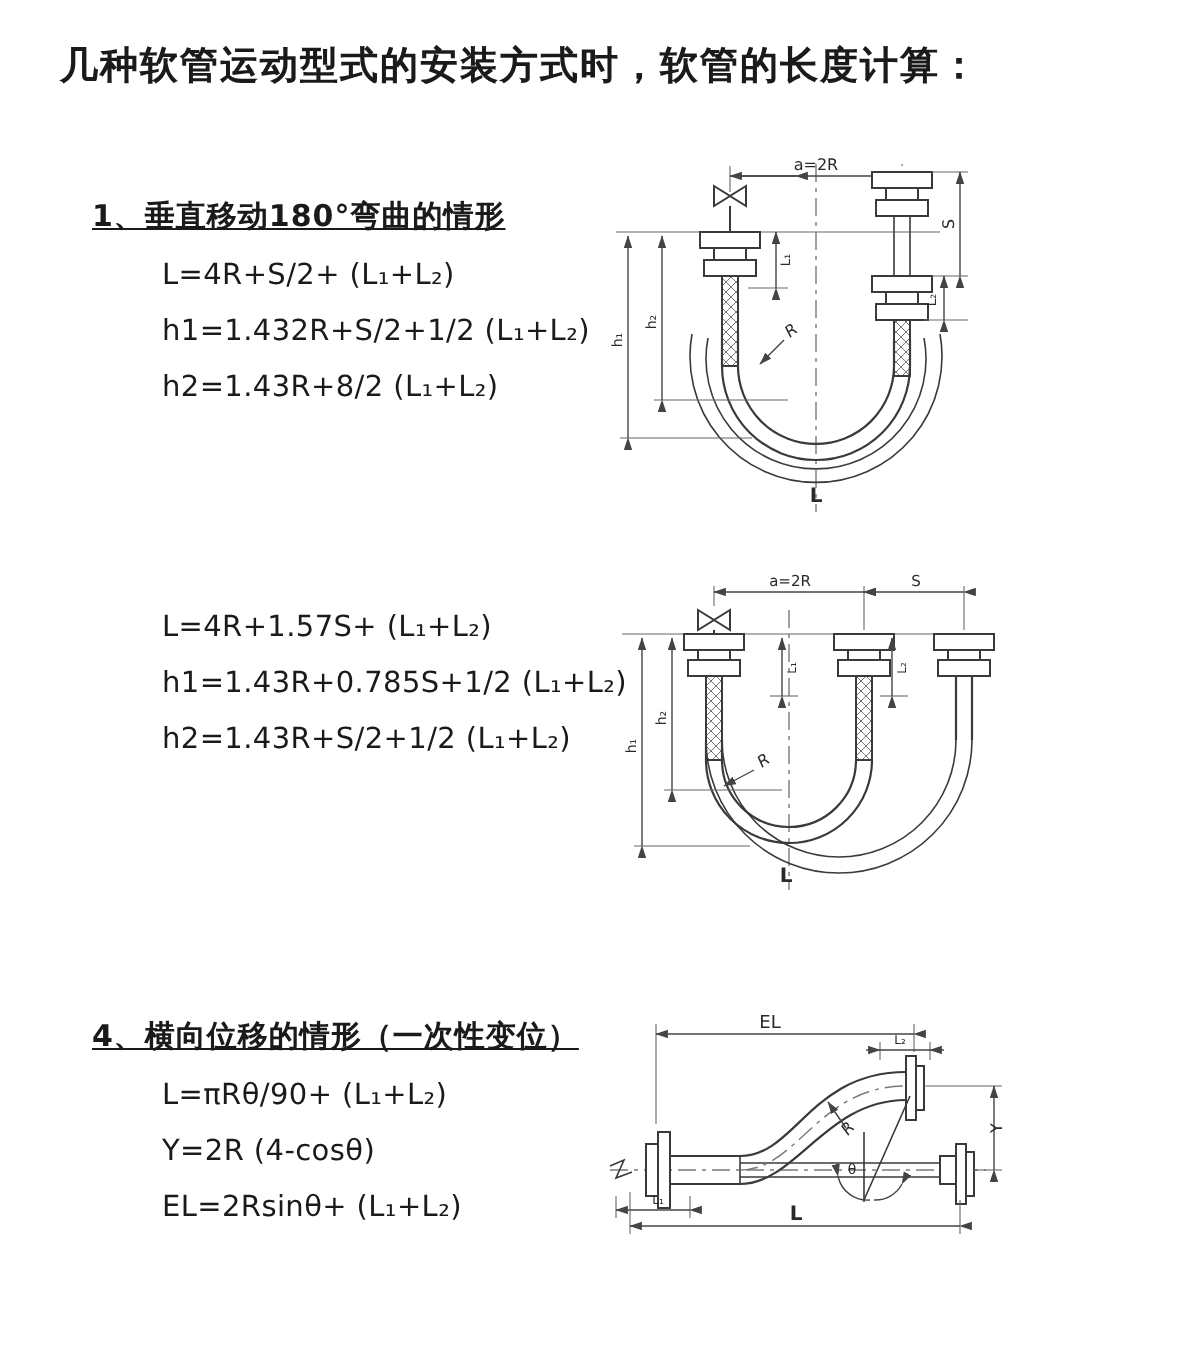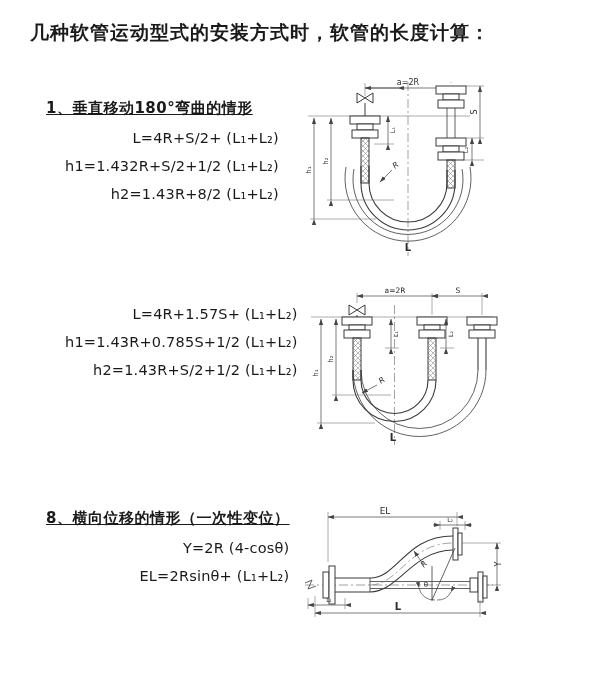--- a/index.html
+++ b/index.html
@@ -9,23 +9,22 @@
     overflow:hidden;
   }
   .doc-title{
     position:absolute;left:30px;top:20px;font-size:19px;font-weight:700;
     letter-spacing:1px;white-space:nowrap;
   }
   .section{position:absolute;left:46px;}
   .sec1{top:99px;} .sec2{top:294px;} .sec3{top:509px;}
   .sec-heading{font-size:15px;font-weight:600;letter-spacing:0.5px;white-space:nowrap;text-decoration:underline;}
   .formula{
-    margin:12px 0 0 19px;font-size:14.5px;font-weight:500;letter-spacing:0.2px;
+    margin:12px 0 0 35px;font-size:14.5px;font-weight:500;letter-spacing:0.2px;
     white-space:nowrap;
-    text-align:right;
   }
   .diagram{position:absolute;}
   #svg-d1{left:298px;top:66px;}
   #svg-d2{left:303px;top:283px;}
   #svg-d3{left:293px;top:498px;}
   svg{display:block;}
   svg text{font-family:"DejaVu Sans","Liberation Sans",sans-serif;fill:#2a2a2a;}
   .obj{stroke:#3a3a3a;stroke-width:1.1;fill:none;}
   .obj-thin{stroke:#3a3a3a;stroke-width:0.8;fill:none;}
   .fit{stroke:#3a3a3a;stroke-width:1;fill:#ffffff;}
@@ -46,21 +45,22 @@
   <div class="formula">h2=1.43R+8/2 (L₁+L₂)</div>
 </div>
 
 <div class="section sec2">
   <div class="formula">L=4R+1.57S+ (L₁+L₂)</div>
   <div class="formula">h1=1.43R+0.785S+1/2 (L₁+L₂)</div>
   <div class="formula">h2=1.43R+S/2+1/2 (L₁+L₂)</div>
 </div>
 
 <div class="section sec3">
-  <div class="sec-heading">8、横向位移的情形（一次性变位）</div>
+  <div class="sec-heading">4、横向位移的情形（一次性变位）</div>
+  <div class="formula">L=πRθ/90+ (L₁+L₂)</div>
   <div class="formula">Y=2R (4-cosθ)</div>
   <div class="formula">EL=2Rsinθ+ (L₁+L₂)</div>
 </div>
 
 <svg id="svg-d1" class="diagram" width="297" height="196" viewBox="0 0 297 196">
   <defs>
     <marker id="ar1" markerWidth="10" markerHeight="8" refX="8.5" refY="3" orient="auto">
       <path d="M0,0 L9,3 L0,6 z" fill="#444"></path>
     </marker>
     <pattern id="ht1" width="5" height="5" patternUnits="userSpaceOnUse">

